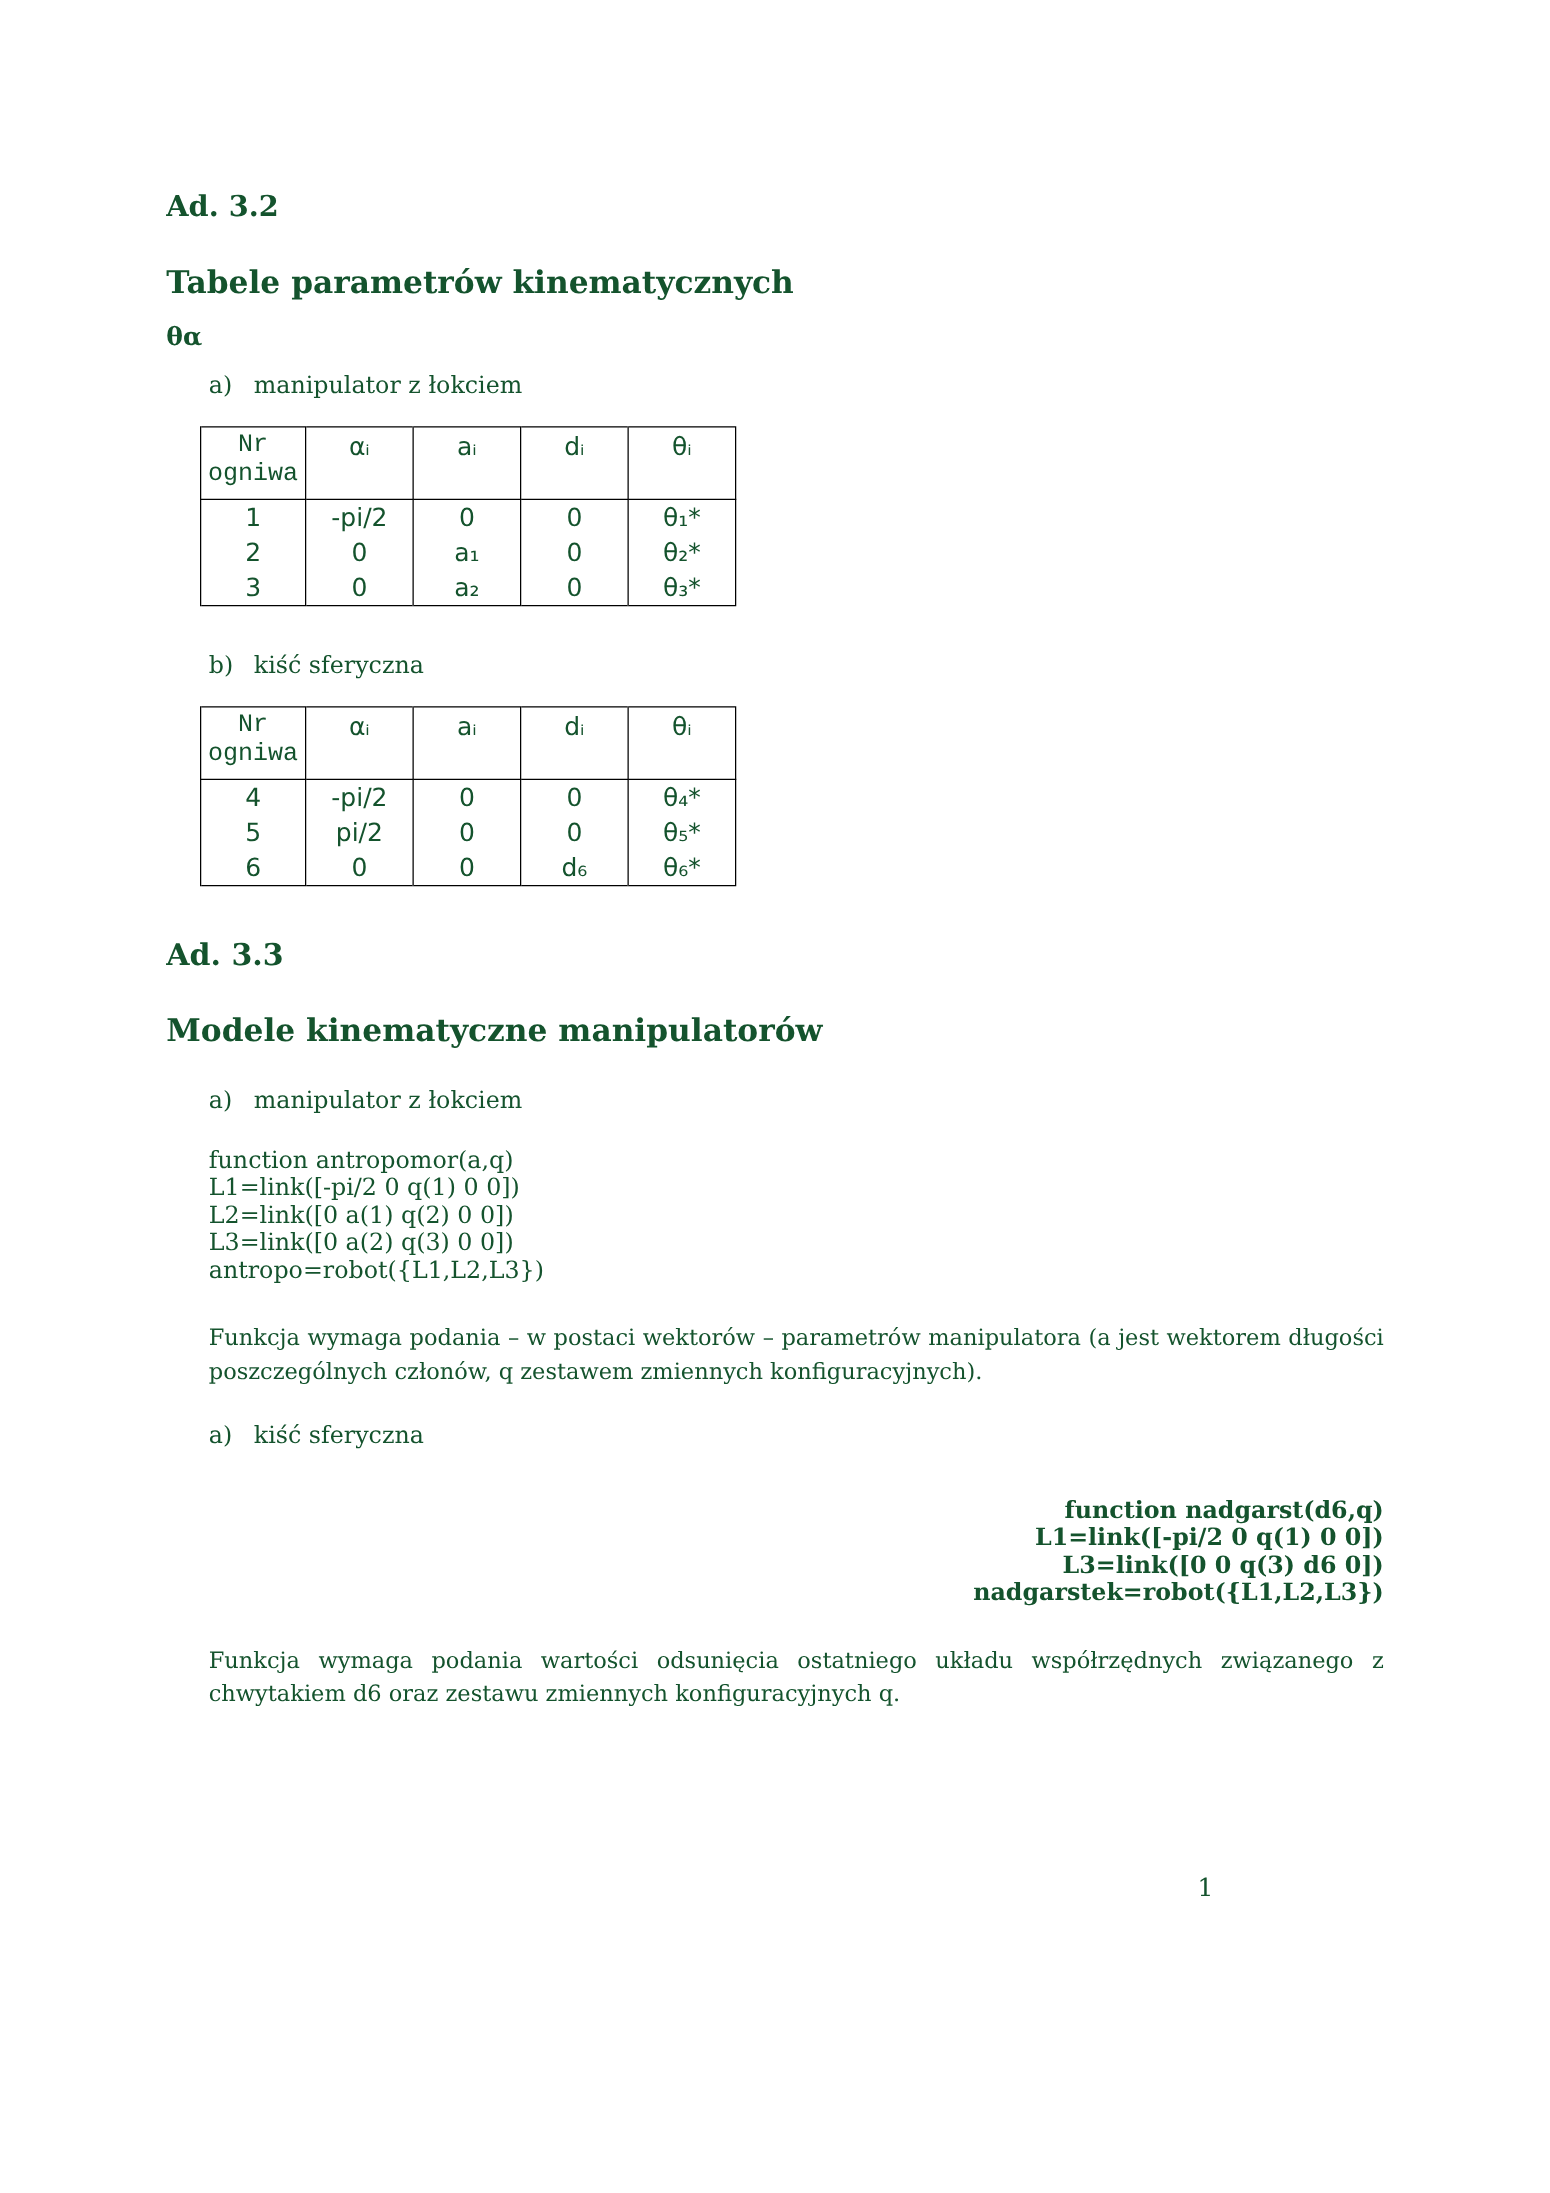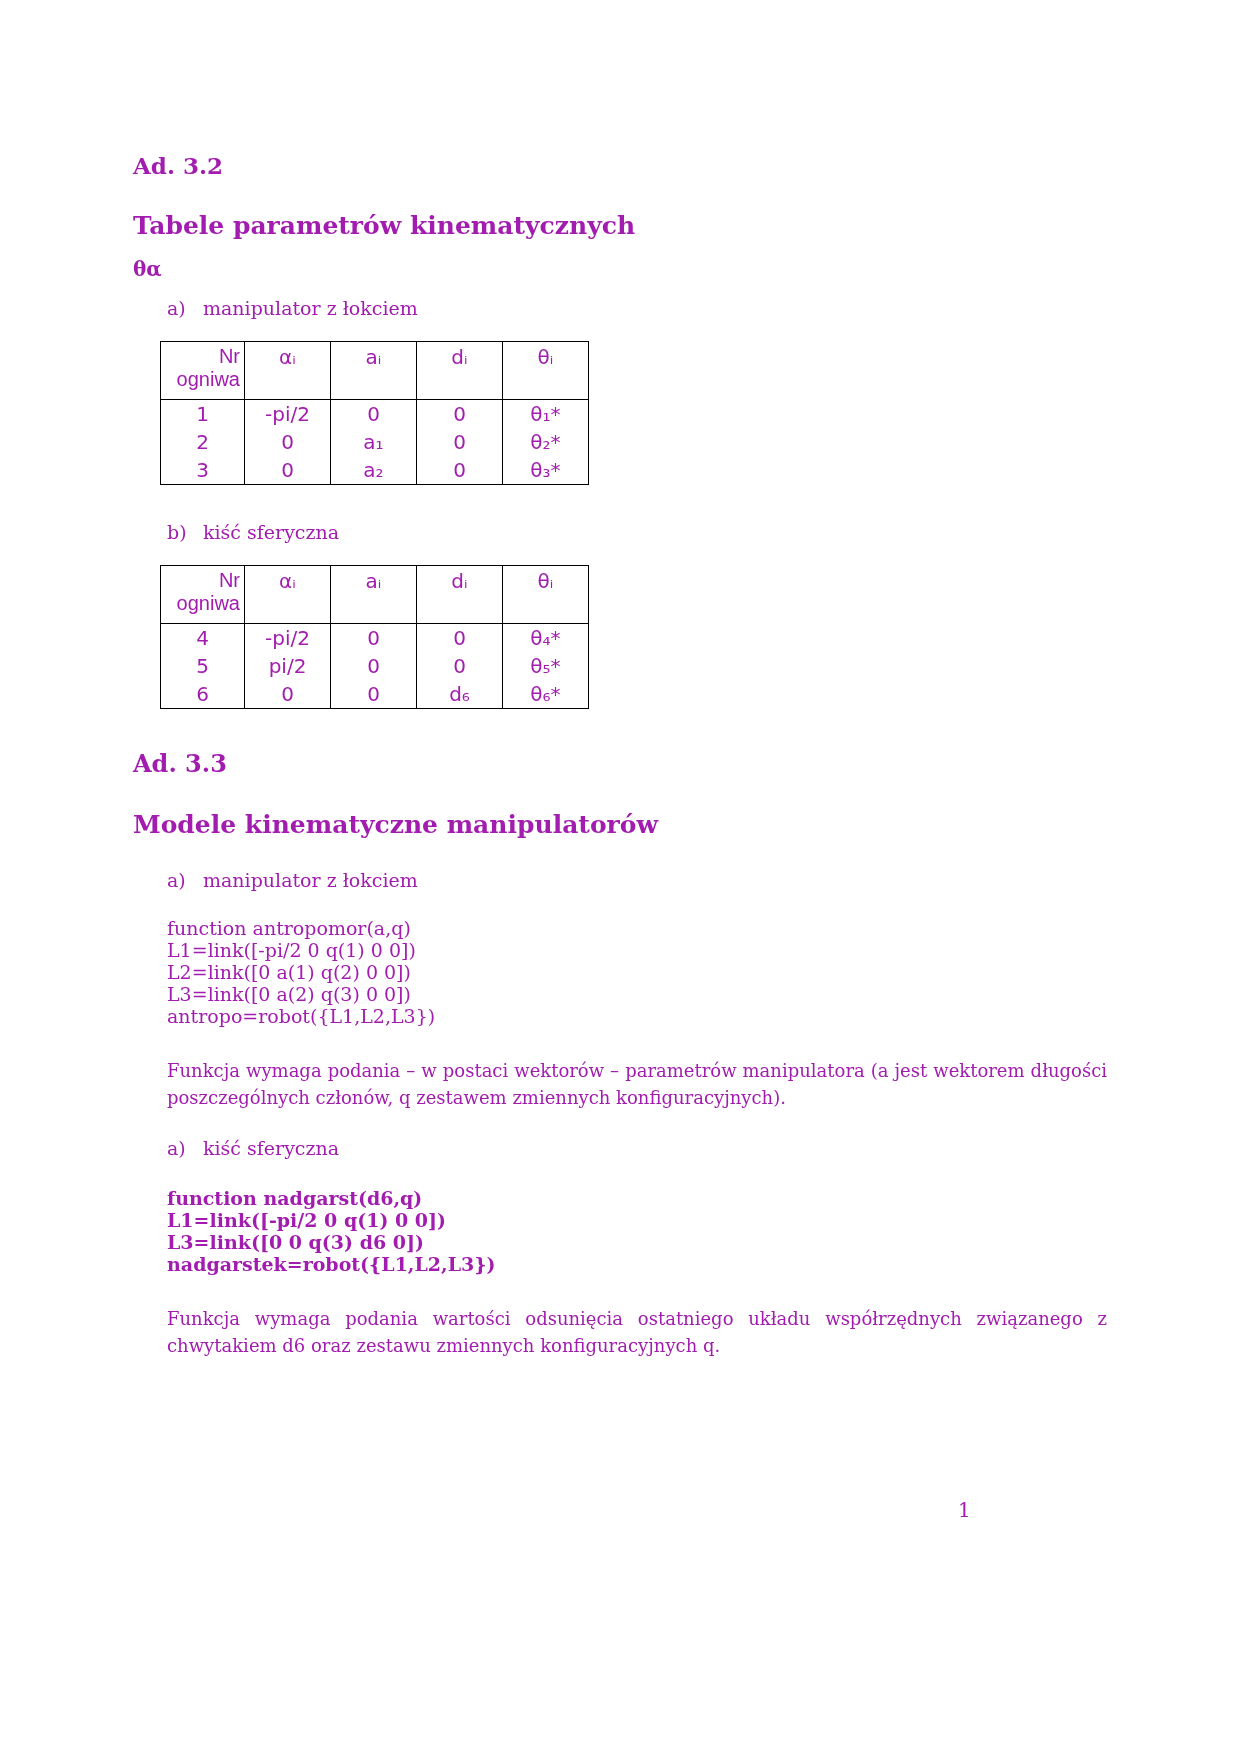--- a/index.html
+++ b/index.html
@@ -5,21 +5,21 @@
   * { margin: 0; padding: 0; box-sizing: border-box; }
   html, body { background: #e8e8e8; }
   .page {
     width: 1240px;
     height: 1754px;
     margin: 0 auto;
     background: #ffffff;
     position: relative;
     padding: 152px 133px 0 133px;
     font-family: "DejaVu Serif", serif;
-    color: #a21caf;
+    color: #14532d;
   }
   .h-ad { font-size: 23px; font-weight: bold; }
   .h-title { font-size: 25px; font-weight: bold; margin-top: 32px; }
   .h-theta { font-size: 20px; font-weight: bold; margin-top: 17px; }
   .h-ad-2 { font-size: 24px; font-weight: bold; margin-top: 40px; }
   .h-title-2 { font-size: 25px; font-weight: bold; margin-top: 32px; }
 
   .list-item { margin-left: 34px; font-size: 19px; }
   .li-a1 { margin-top: 16px; }
   .li-b1 { margin-top: 36px; }
@@ -42,30 +42,29 @@
     font-weight: normal;
     padding: 0 4px;
   }
   table.ktable thead th {
     border-bottom: 1px solid #000;
     height: 58px;
     vertical-align: top;
     padding-top: 3px;
   }
   table.ktable th.label {
-    font-family: Liberation Sans, sans-serif;
+    font-family: Liberation Mono, monospace;
     width: 84px;
-    text-align: right;
   }
   table.ktable th.sym { width: 86px; }
   table.ktable td { height: 28px; line-height: 28px; }
 
   .code-block { margin-left: 34px; font-size: 19px; line-height: 22px; }
   .cb-1 { margin-top: 26px; }
-  .cb-2 { margin-top: 28px; font-weight: bold; }
+  .cb-2 { margin-top: 38px; font-weight: bold; text-align: right; }
 
   .para {
     margin-left: 34px;
     margin-top: 30px;
     font-size: 18px;
     line-height: 27px;
     text-align: justify;
   }
 
   .page-number {

